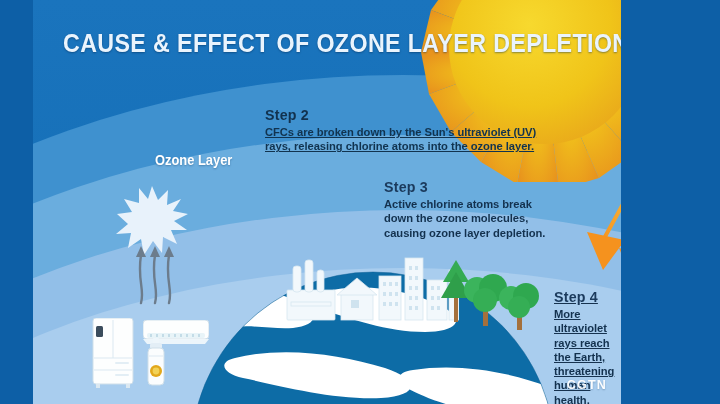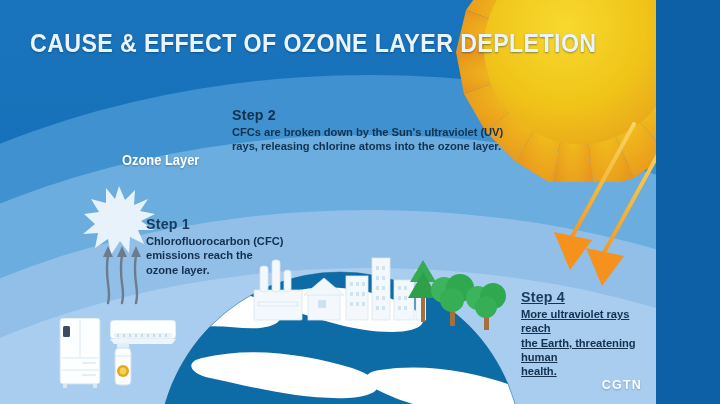--- a/index.html
+++ b/index.html
@@ -1,21 +1,22 @@
 <!DOCTYPE html>
 <html><head>
 <meta charset="utf-8">
 <title>Cause &amp; Effect of Ozone Layer Depletion</title>
 <style>
   html,body{margin:0;padding:0;background:#0d5fa6;}
   *{box-sizing:border-box;}
   .stage{
-    position:relative;width:656px;height:404px;overflow:hidden;
+    position:relative;width:588px;height:404px;overflow:hidden;
     background:#ef4444;
     font-family:"Liberation Sans", sans-serif;
+    margin-left:33px;
     -webkit-font-smoothing:antialiased;
   }
 
   
   .sky-base{position:absolute;inset:0;background:linear-gradient(180deg,#1a74bd 0%, #1670b8 55%, #1d77bf 100%);}
   .arc{position:absolute;border-radius:50%;}
   .arc1{ 
     width:1420px;height:940px;left:-340px;top:75px;
     background:#3f91cf;
   }
@@ -77,21 +78,21 @@
     color:#1b3a5c;transform:scaleX(.92);transform-origin:left center;
     margin:0 0 2px 0;line-height:1.05;
   }
   .step .b{
     font-weight:bold;font-size:11.2px;line-height:1.27;color:#13314e;
     margin:0;white-space:pre-line;letter-spacing:-.05px;
   }
   .step1{left:146px;top:216px;}
   .step2{left:232px;top:107px;}
   .step2 .h{color:#12324f;}
-  .step2 .b{color:#11334f;}
+  .step2 .b{color:#11334f;text-decoration:underline;}
   .step3{left:351px;top:179px;}
   .step4{left:521px;top:289px;text-decoration:underline;}
 
   .ozone-label{
     position:absolute;left:122px;top:152px;z-index:44;
     font-weight:bold;font-size:14px;color:#ffffff;
     transform:scaleX(.92);transform-origin:left center;
     text-shadow:0 1px 2px rgba(10,50,90,.35);
     white-space:nowrap;
   }
@@ -324,33 +325,33 @@
         <circle cx="89" cy="40" r="13" fill="#2fa84f"></circle>
         <circle cx="82" cy="51" r="11" fill="#35ae55"></circle>
       </g>
     </svg>
   </div>
 
   <div class="title">CAUSE &amp; EFFECT OF OZONE LAYER DEPLETION</div>
 
   <div class="ozone-label">Ozone Layer</div>
 
-  <div class="step step1">
-    <p class="h">Step 1</p>
-    <p class="b">Chlorofluorocarbon (CFC)
-emissions reach the
-ozone layer.</p>
-  </div>
 
   <div class="step step2">
     <p class="h">Step 2</p>
     <p class="b">CFCs are broken down by the Sun's ultraviolet (UV)
 rays, releasing chlorine atoms into the ozone layer.</p>
   </div>
 
+  <div class="step step3">
+    <p class="h">Step 3</p>
+    <p class="b">Active chlorine atoms break
+down the ozone molecules,
+causing ozone layer depletion.</p>
+  </div>
 
   <div class="step step4">
     <p class="h">Step 4</p>
     <p class="b">More ultraviolet rays reach
 the Earth, threatening human
 health.</p>
   </div>
 
   <div class="logo">CGTN</div>
 

